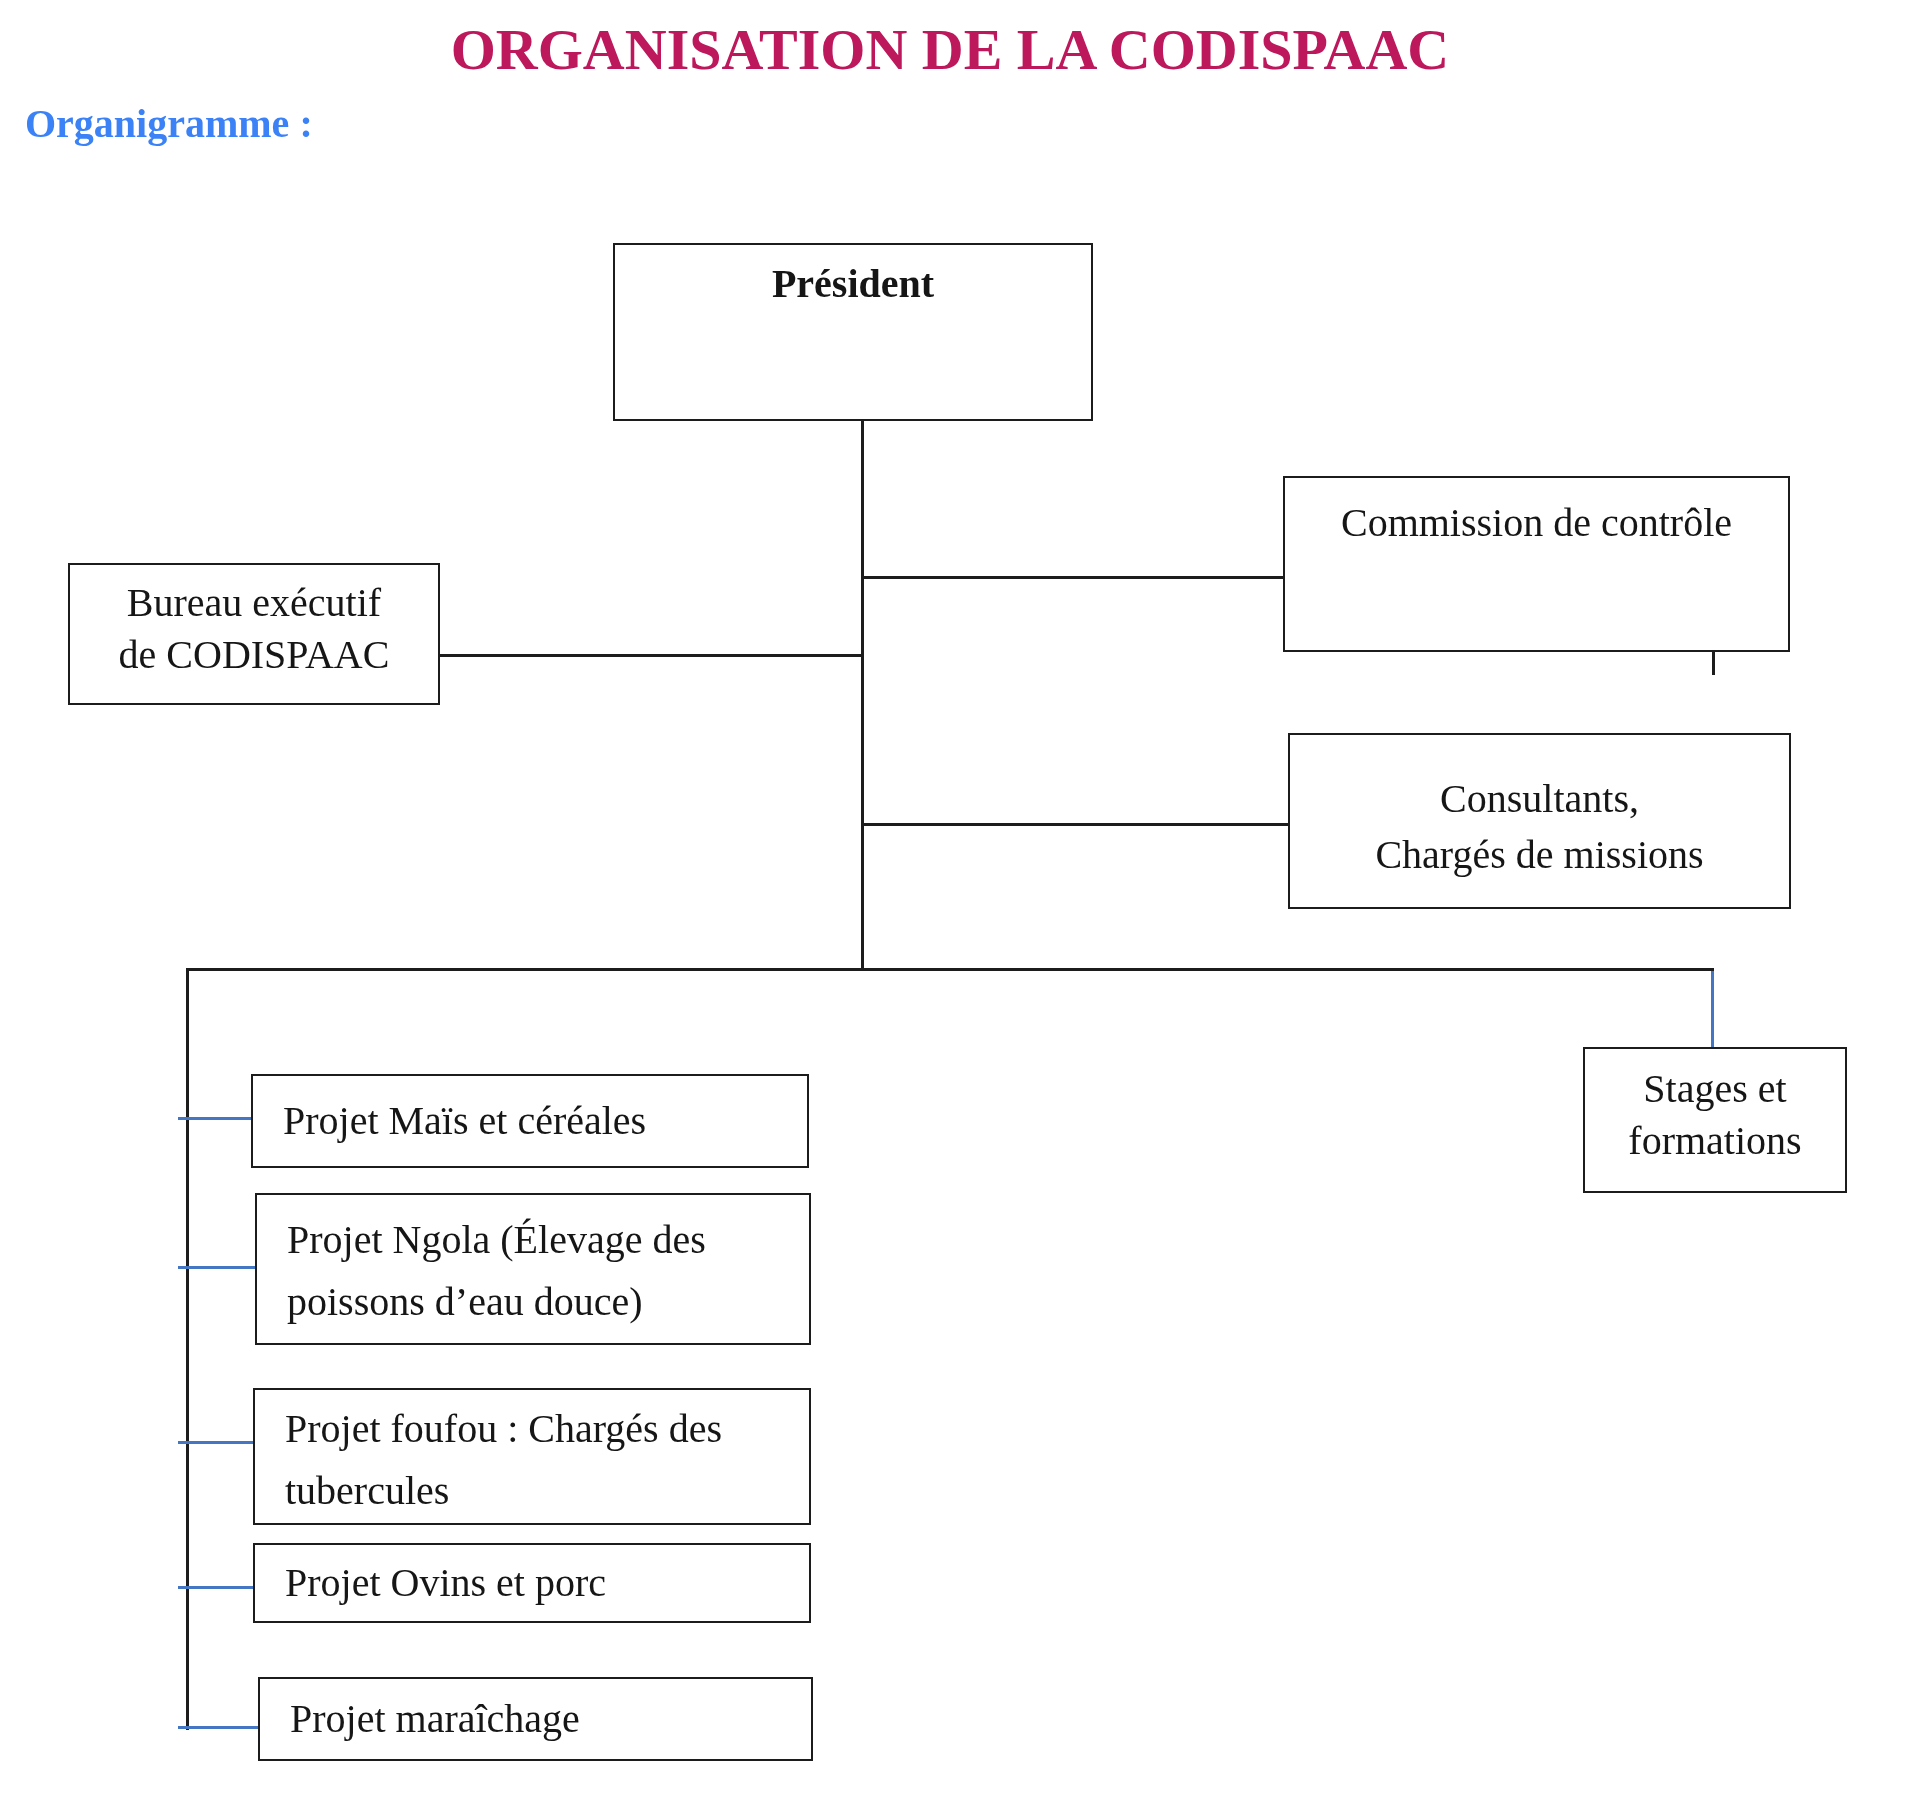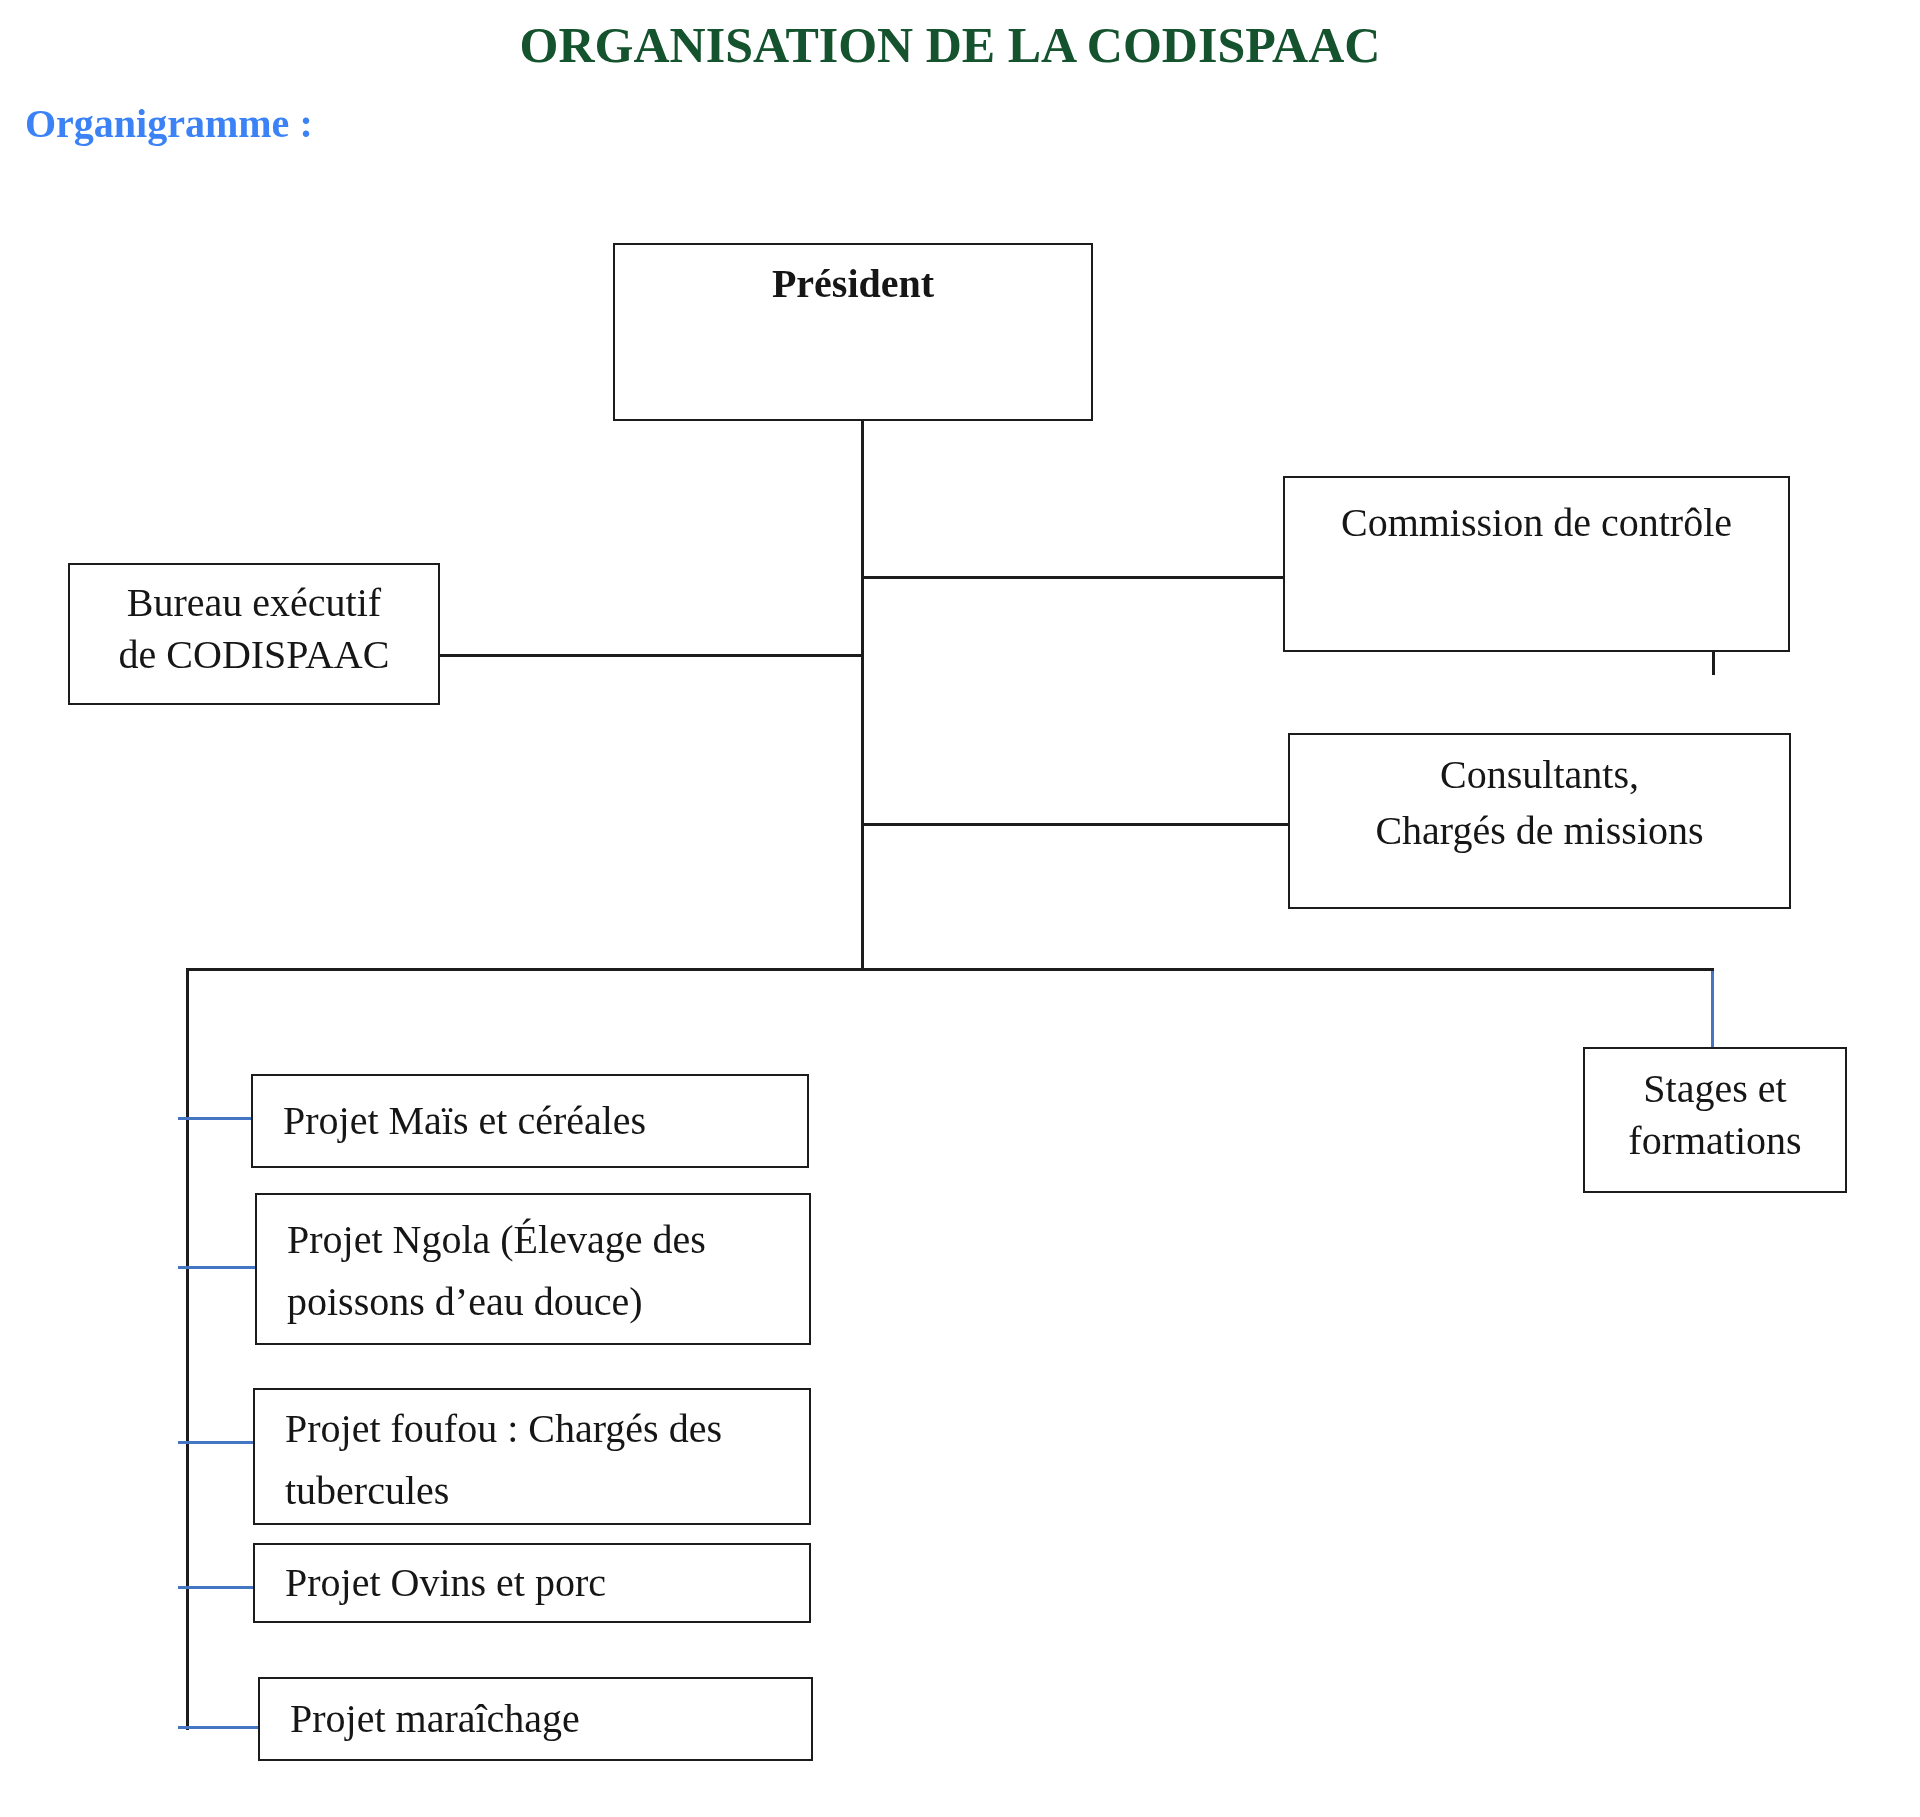--- a/index.html
+++ b/index.html
@@ -15,24 +15,24 @@
     font-family: "Liberation Serif", "DejaVu Serif", serif;
     color: #161616;
     overflow: hidden;
   }
   .page-title {
     position: absolute;
     left: 0;
     top: 16px;
     width: 1900px;
     text-align: center;
-    font-size: 50px;
+    font-size: 58px;
     font-weight: 700;
     letter-spacing: 0px;
-    color: #14532d;
+    color: #be185d;
     white-space: nowrap;
   }
   .subtitle {
     position: absolute;
     left: 25px;
     top: 100px;
     font-size: 40px;
     font-weight: 700;
     color: #3b82f6;
     white-space: nowrap;
@@ -52,21 +52,21 @@
   .vcenter { display: flex; flex-direction: column; justify-content: center; }
   .hline, .vline { position: absolute; background: #1c1c1c; }
   .hline { height: 3px; }
   .vline { width: 3px; }
   .blue { background: #4576c4; }
 
   
   #president-box   { left: 613px;  top: 243px;  width: 480px; height: 178px; padding-top: 12px; font-weight: 700; }
   #bureau-box      { left: 68px;   top: 563px;  width: 372px; height: 142px; padding-top: 12px; line-height: 1.3; }
   #commission-box  { left: 1283px; top: 476px;  width: 507px; height: 176px; padding-top: 18px; line-height: 1.35; }
-  #consultants-box { left: 1288px; top: 733px;  width: 503px; height: 176px; padding-top: 12px; line-height: 1.4; }
+  #consultants-box { left: 1288px; top: 733px;  width: 503px; height: 176px; padding-top: 36px; line-height: 1.4; }
   #stages-box      { left: 1583px; top: 1047px; width: 264px; height: 146px; padding-top: 14px; line-height: 1.3; }
   #project-box-0   { left: 251px;  top: 1074px; width: 558px; height: 94px;  }
   #project-box-1   { left: 255px;  top: 1193px; width: 556px; height: 152px; padding-top: 14px; line-height: 1.55; }
   #project-box-2   { left: 253px;  top: 1388px; width: 558px; height: 137px; padding-top: 8px;  line-height: 1.55; }
   #project-box-3   { left: 253px;  top: 1543px; width: 558px; height: 80px;  }
   #project-box-4   { left: 258px;  top: 1677px; width: 555px; height: 84px;  }
 </style>
 </head>
 <body>
 

